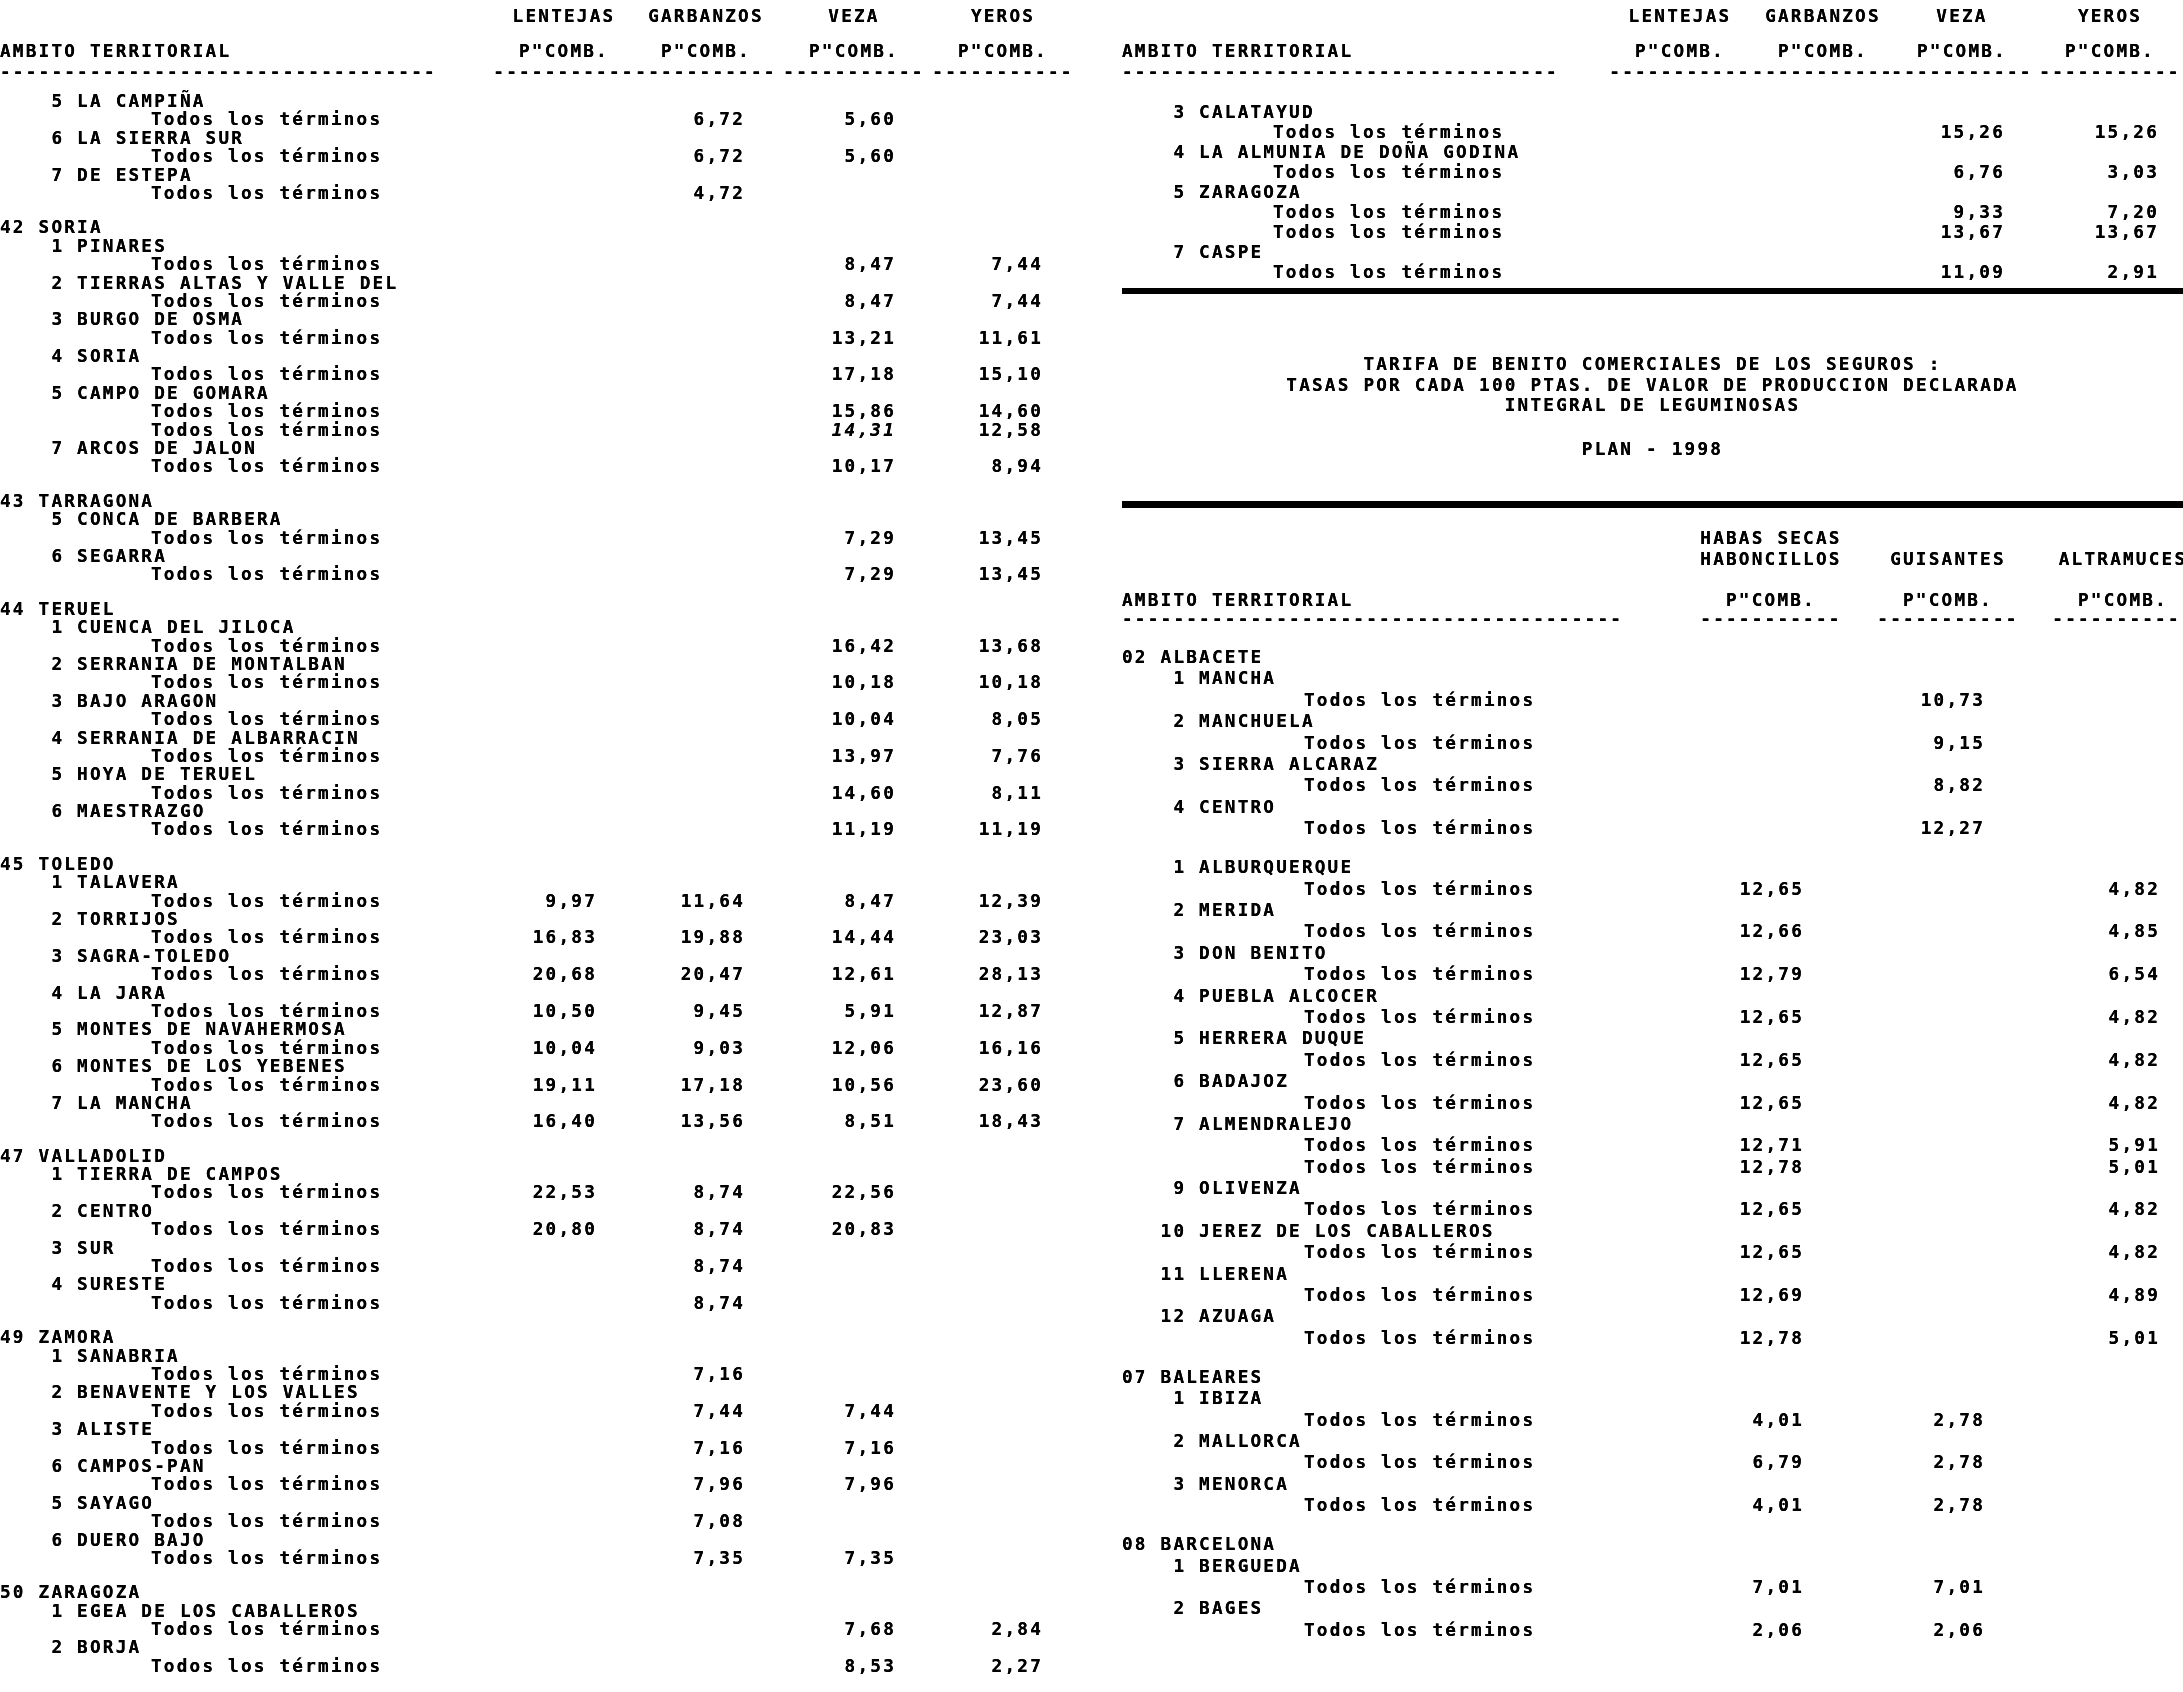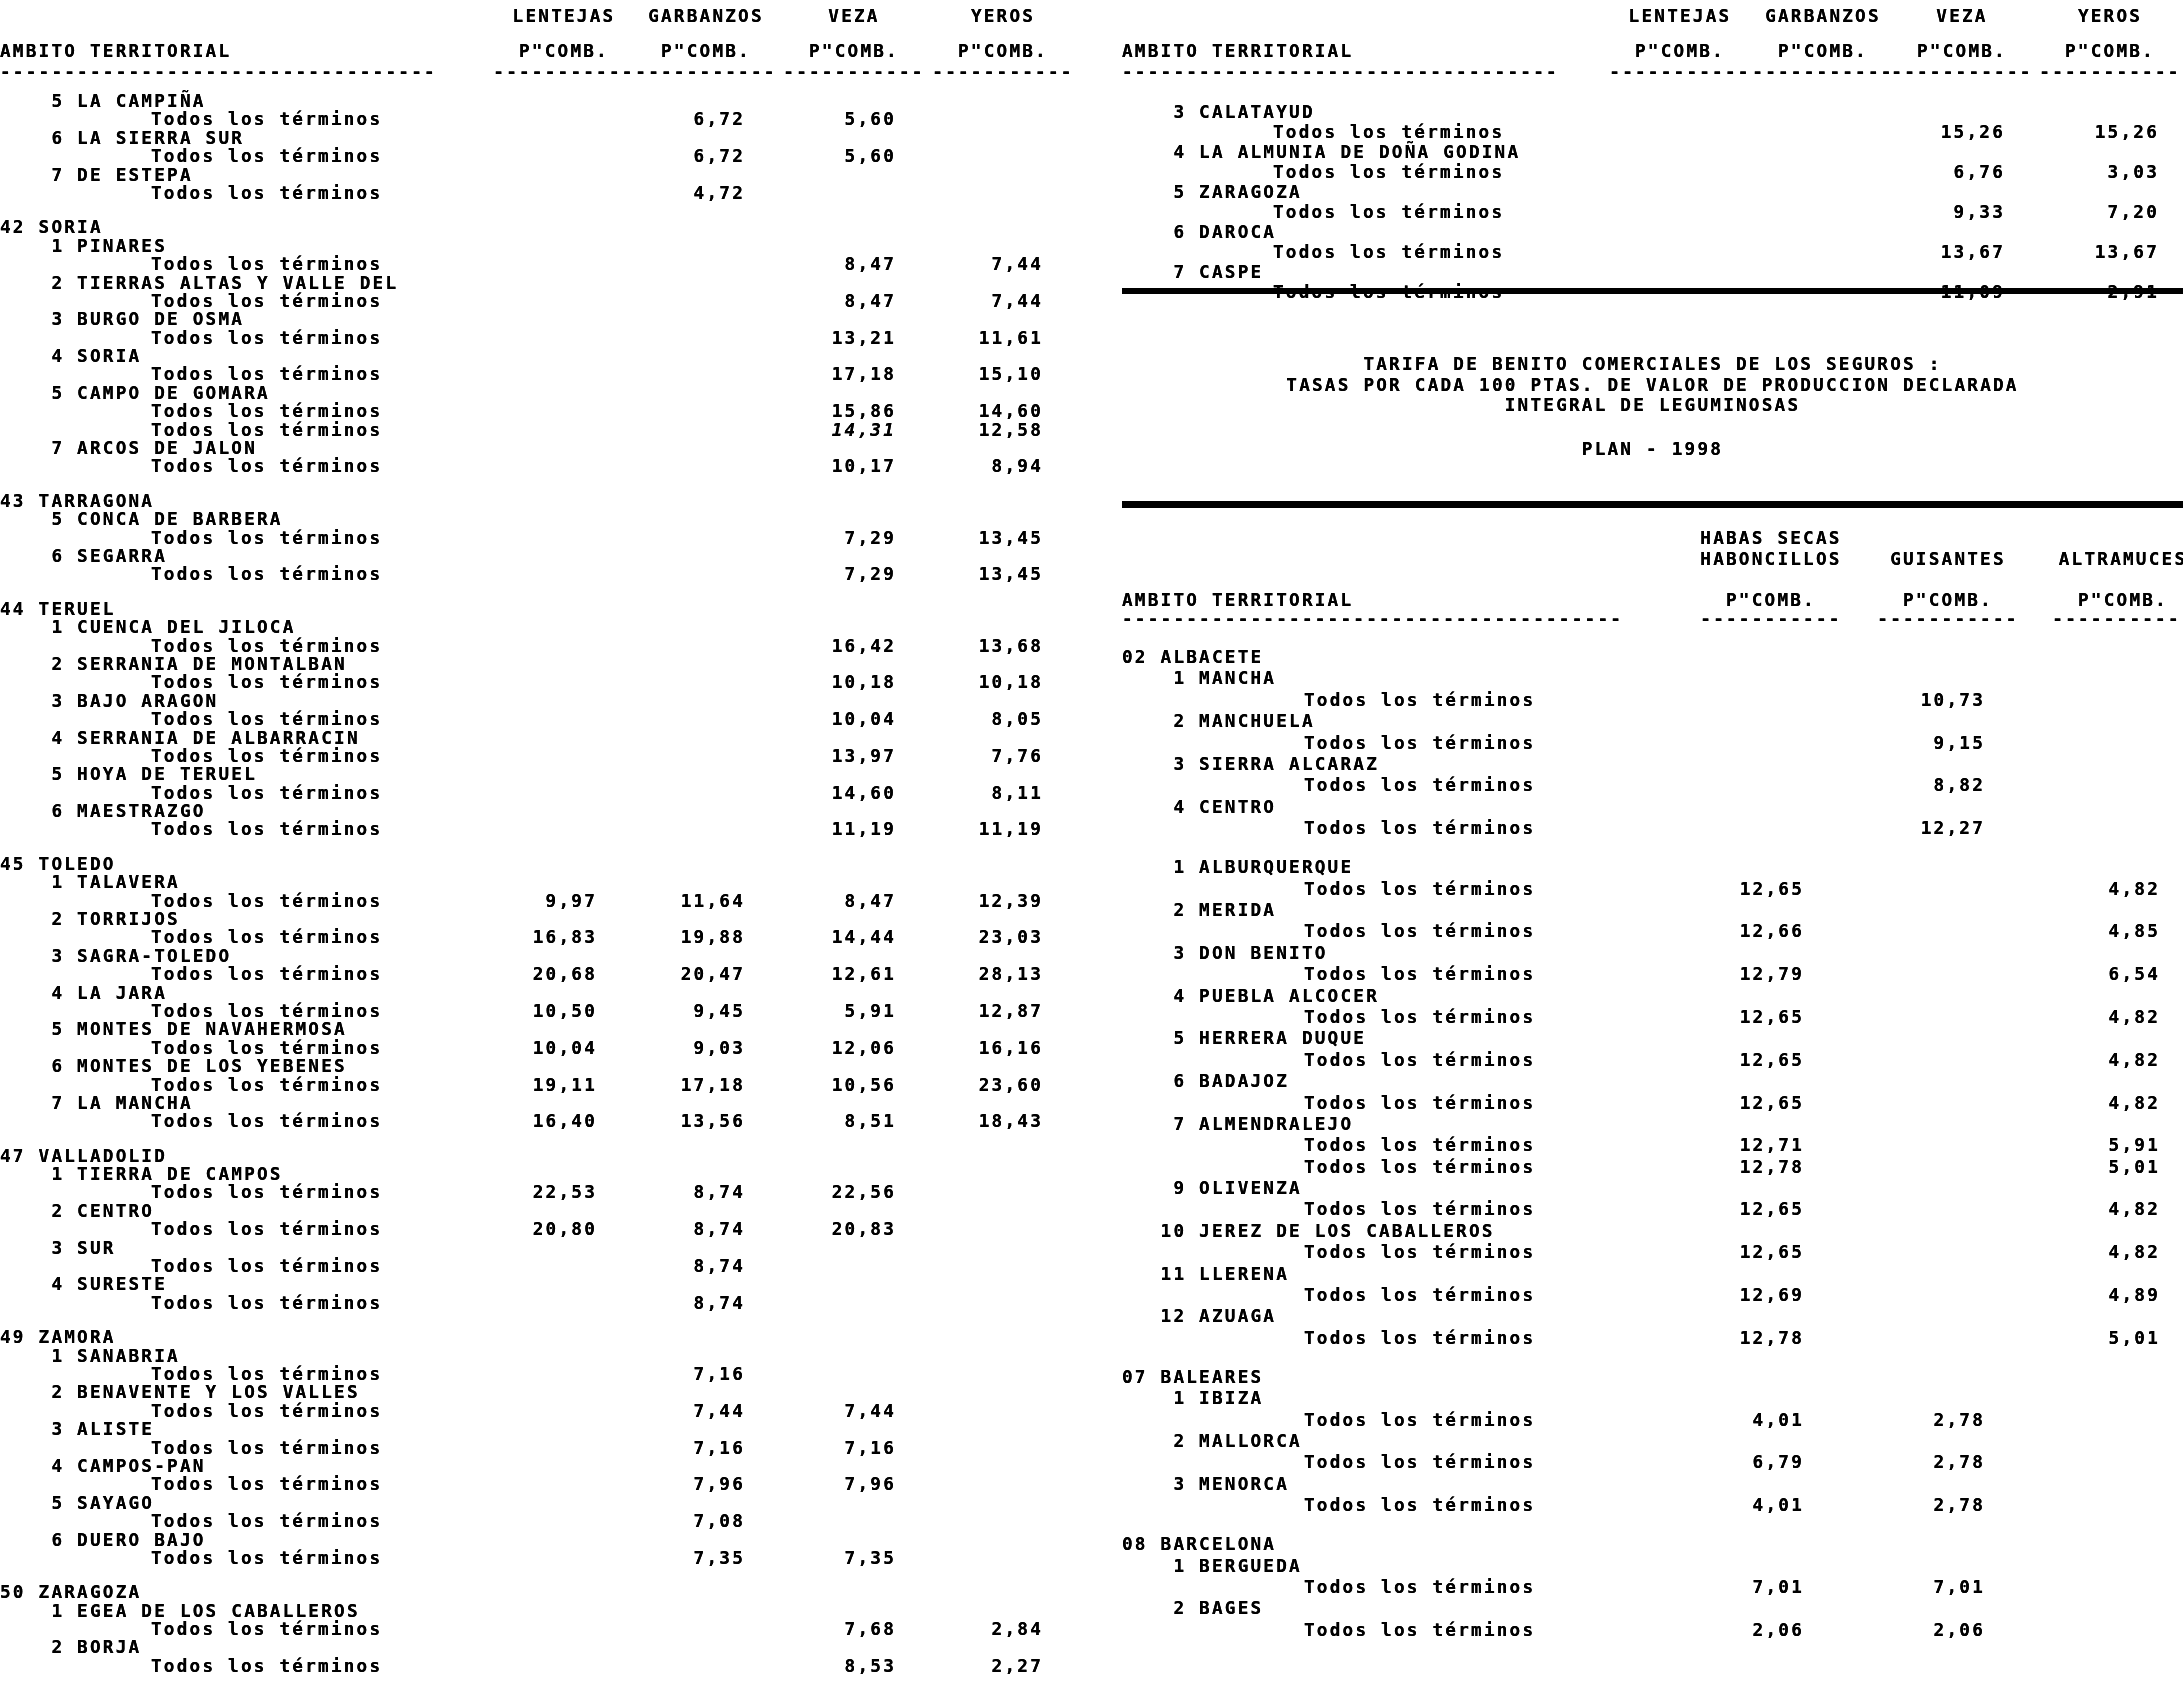--- a/index.html
+++ b/index.html
@@ -116,21 +116,21 @@
       <div class="r">    4 SURESTE</div>
       <div class="r"><span class="todos" style="left: 151px;">Todos los términos</span><span class="val" style="left: 649px;">8,74</span></div>
       <div class="gap"></div>
       <div class="r">49 ZAMORA</div>
       <div class="r">    1 SANABRIA</div>
       <div class="r"><span class="todos" style="left: 151px;">Todos los términos</span><span class="val" style="left: 649px;">7,16</span></div>
       <div class="r">    2 BENAVENTE Y LOS VALLES</div>
       <div class="r"><span class="todos" style="left: 151px;">Todos los términos</span><span class="val" style="left: 649px;">7,44</span><span class="val" style="left: 800px;">7,44</span></div>
       <div class="r">    3 ALISTE</div>
       <div class="r"><span class="todos" style="left: 151px;">Todos los términos</span><span class="val" style="left: 649px;">7,16</span><span class="val" style="left: 800px;">7,16</span></div>
-      <div class="r">    4 CAMPOS-PAN</div>
+      <div class="r">    6 CAMPOS-PAN</div>
       <div class="r"><span class="todos" style="left: 151px;">Todos los términos</span><span class="val" style="left: 649px;">7,96</span><span class="val" style="left: 800px;">7,96</span></div>
       <div class="r">    5 SAYAGO</div>
       <div class="r"><span class="todos" style="left: 151px;">Todos los términos</span><span class="val" style="left: 649px;">7,08</span></div>
       <div class="r">    6 DUERO BAJO</div>
       <div class="r"><span class="todos" style="left: 151px;">Todos los términos</span><span class="val" style="left: 649px;">7,35</span><span class="val" style="left: 800px;">7,35</span></div>
       <div class="gap"></div>
       <div class="r">50 ZARAGOZA</div>
       <div class="r">    1 EGEA DE LOS CABALLEROS</div>
       <div class="r"><span class="todos" style="left: 151px;">Todos los términos</span><span class="val" style="left: 800px;">7,68</span><span class="val" style="left: 947px;">2,84</span></div>
       <div class="r">    2 BORJA</div>
@@ -155,21 +155,20 @@
     <span class="hc" style="left:759px;top:62px">-----------</span>
     <span class="hc" style="left:907px;top:62px">-----------</span>
   </div>
   <div class="tbody" id="right-top-body" style="top:102px;--pitch:20px;--gap:17.7px">
       <div class="r">    3 CALATAYUD</div>
       <div class="r"><span class="todos" style="left: 151px;">Todos los términos</span><span class="val" style="left: 787px;">15,26</span><span class="val" style="left: 941px;">15,26</span></div>
       <div class="r">    4 LA ALMUNIA DE DOÑA GODINA</div>
       <div class="r"><span class="todos" style="left: 151px;">Todos los términos</span><span class="val" style="left: 787px;">6,76</span><span class="val" style="left: 941px;">3,03</span></div>
       <div class="r">    5 ZARAGOZA</div>
       <div class="r"><span class="todos" style="left: 151px;">Todos los términos</span><span class="val" style="left: 787px;">9,33</span><span class="val" style="left: 941px;">7,20</span></div>
-      <div class="r">    6 DAROCA</div>
       <div class="r"><span class="todos" style="left: 151px;">Todos los términos</span><span class="val" style="left: 787px;">13,67</span><span class="val" style="left: 941px;">13,67</span></div>
       <div class="r">    7 CASPE</div>
       <div class="r"><span class="todos" style="left: 151px;">Todos los términos</span><span class="val" style="left: 787px;">11,09</span><span class="val" style="left: 941px;">2,91</span></div>
     </div>
 
   <div class="rule" id="rule1"></div>
 
   <div class="title-block">
     <div>TARIFA DE BENITO COMERCIALES DE LOS SEGUROS :</div>
     <div>TASAS POR CADA 100 PTAS. DE VALOR DE PRODUCCION DECLARADA</div>

